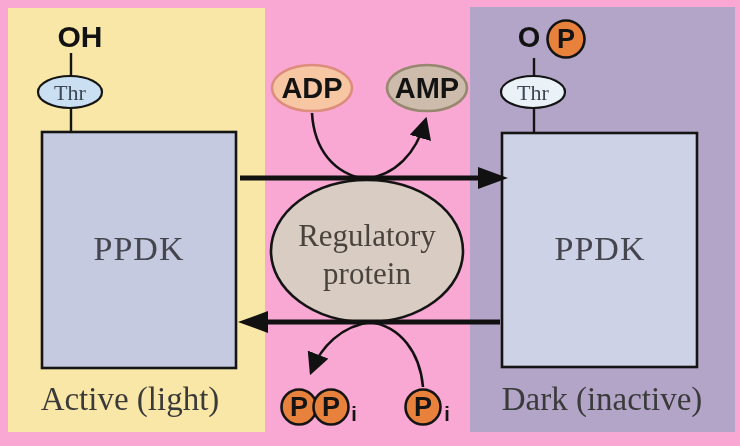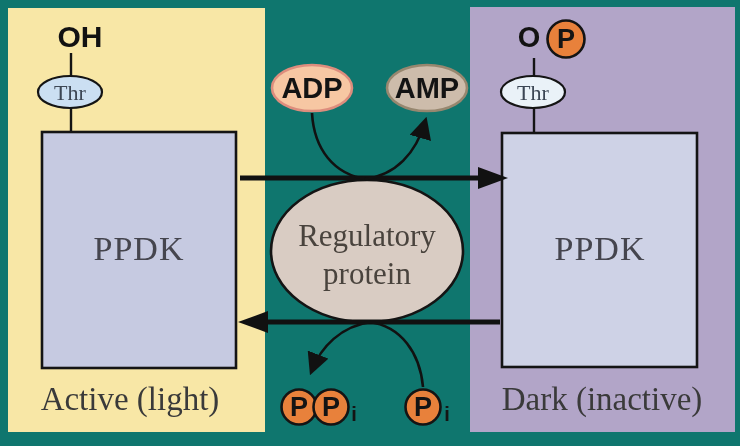--- a/index.html
+++ b/index.html
@@ -1,17 +1,17 @@
 <!DOCTYPE html>
 <html><head>
 <meta charset="utf-8">
 <style>
   html,body{margin:0;padding:0;background:#ffffff;}
   .stage{
-    width:740px;height:446px;position:relative;background:#0f766e;
+    width:740px;height:446px;position:relative;background:#f9a8d4;
     font-family:"Liberation Serif", serif;
   }
   svg{display:block;}
   text{user-select:none;}
   .serif{font-family:"Liberation Serif", serif;}
   .sans{font-family:"Liberation Sans", sans-serif;}
   .t-oh{font-size:30px;font-weight:600;fill:#121212;}
   .t-o{font-size:29px;font-weight:600;fill:#121212;}
   .t-thr{font-size:22px;fill:#3c4654;}
   .t-ppdk{font-size:34px;fill:#45454e;letter-spacing:1px;}

